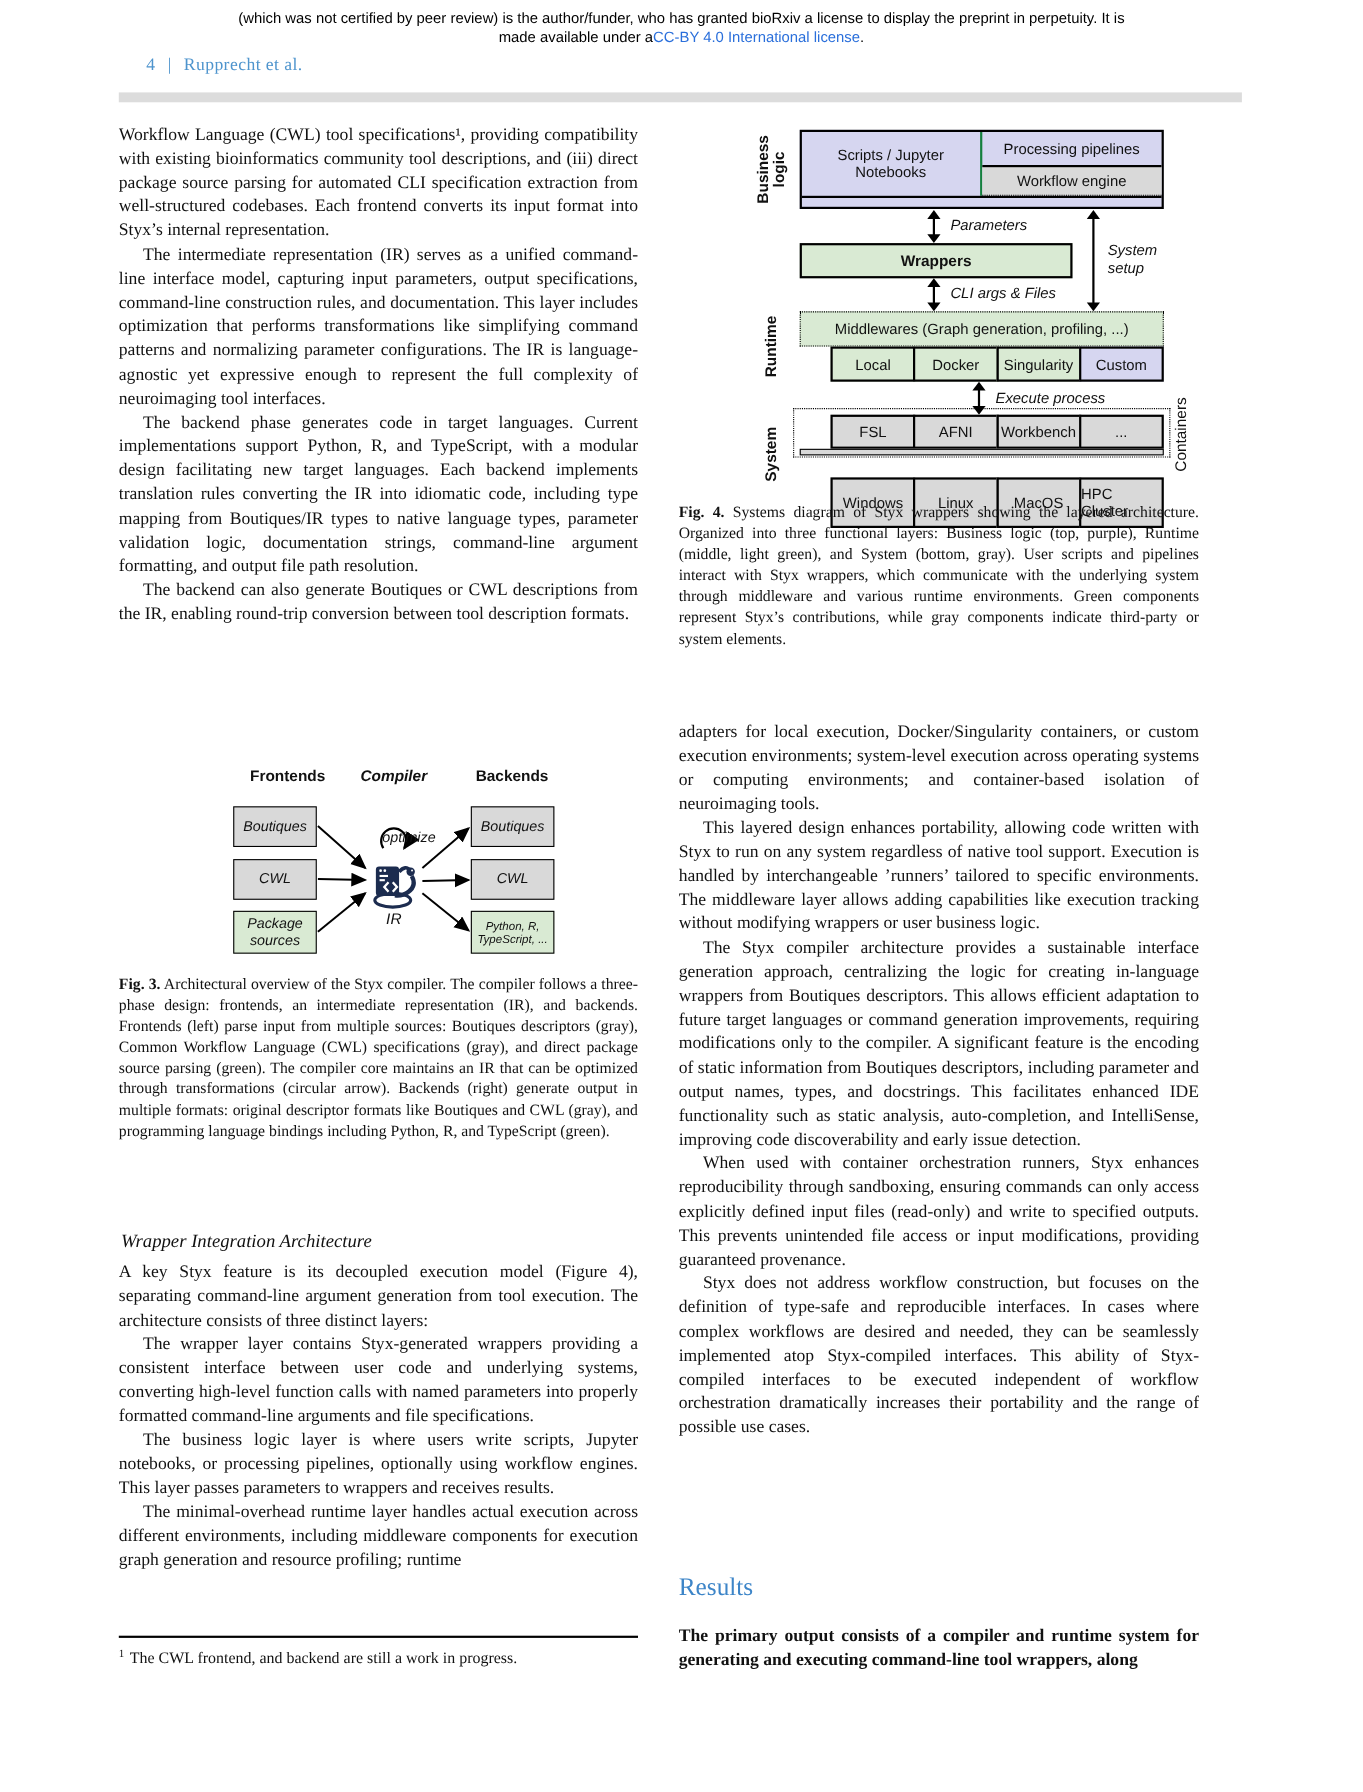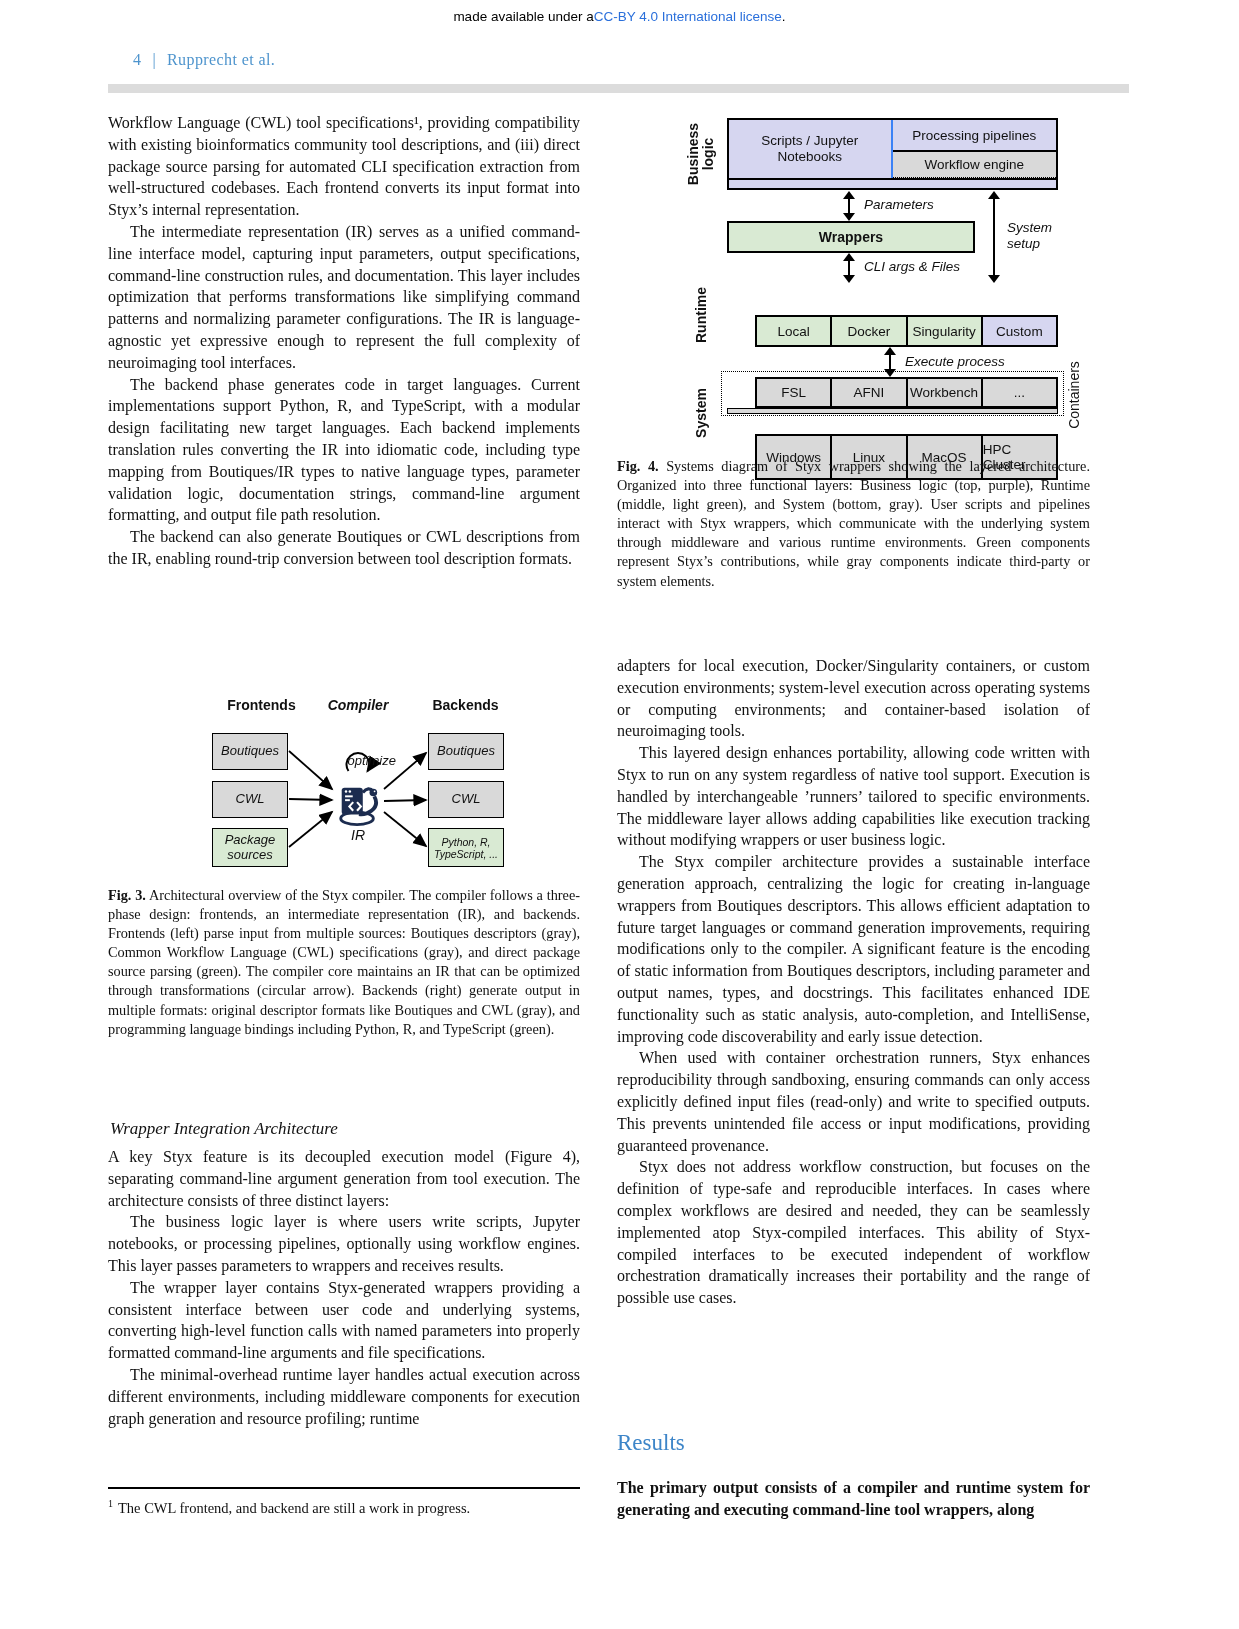--- a/index.html
+++ b/index.html
@@ -61,20 +61,21 @@
   .cellrow .cell{flex:1 1 0;border:2px solid #000;margin-left:-2px;display:flex;align-items:center;
                  justify-content:center;font-family:"Liberation Sans","DejaVu Sans",sans-serif;font-size:13.5px;}
   .cellrow .cell:first-child{margin-left:0;}
 </style>
 </head>
 <body>
 
 <div id="page">
 
   <div class="hdr">
+    <div>(which was not certified by peer review) is the author/funder, who has granted bioRxiv a license to display the preprint in perpetuity. It is</div>
     <div><span>made available under a</span><a href="#">CC-BY 4.0 International license</a><span>.</span></div>
   </div>
   <div class="runhead">
     <span>4</span><span class="bar">|</span><span>Rupprecht et al.</span>
   </div>
   <div class="hdr-rule"></div>
 
   <div id="leftcol" class="col">
 
     <div class="body-text" style="top:112px;height:582px;">
@@ -137,42 +138,42 @@
 
     <div class="caption" style="top:886px;">
       <b>Fig. 3.</b>
       <span>Architectural overview of the Styx compiler. The compiler follows a three-phase design: frontends, an intermediate representation (IR), and backends. Frontends (left) parse input from multiple sources: Boutiques descriptors (gray), Common Workflow Language (CWL) specifications (gray), and direct package source parsing (green). The compiler core maintains an IR that can be optimized through transformations (circular arrow). Backends (right) generate output in multiple formats: original descriptor formats like Boutiques and CWL (gray), and programming language bindings including Python, R, and TypeScript (green).</span>
     </div>
 
     <div class="subhead" style="top:1119px;">Wrapper Integration Architecture</div>
 
     <div class="body-text" style="top:1146px;height:333px;">
       <p>A key Styx feature is its decoupled execution model (Figure 4), separating command-line argument generation from tool execution. The architecture consists of three distinct layers:</p>
+      <p class="ind">The wrapper layer contains Styx-generated wrappers providing a consistent interface between user code and underlying systems, converting high-level function calls with named parameters into properly formatted command-line arguments and file specifications.</p>
       <p class="ind">The business logic layer is where users write scripts, Jupyter notebooks, or processing pipelines, optionally using workflow engines. This layer passes parameters to wrappers and receives results.</p>
-      <p class="ind">The wrapper layer contains Styx-generated wrappers providing a consistent interface between user code and underlying systems, converting high-level function calls with named parameters into properly formatted command-line arguments and file specifications.</p>
       <p class="ind">The minimal-overhead runtime layer handles actual execution across different environments, including middleware components for execution graph generation and resource profiling; runtime</p>
     </div>
 
     <div class="fnrule" style="top:1487px;"></div>
     <div class="footnote" style="top:1495px;">
       <sup>1</sup><span>The CWL frontend, and backend are still a work in progress.</span>
     </div>
   </div>
 
   <div id="rightcol" class="col">
 
     <div class="figwrap" style="left:0;top:100px;width:473px;height:352px;">
 
       <div class="rotlab bold pre" style="left:84px;top:54px;">Business
 logic</div>
       <div class="rotlab bold" style="left:84px;top:215px;">Runtime</div>
       <div class="rotlab bold" style="left:84px;top:313px;">System</div>
 
       <div style="position:absolute;left:110px;top:18px;width:331px;height:72px;background:var(--purple);border:2px solid #000;">
-        <div class="pre" style="position:absolute;left:0;top:0;width:50%;height:58px;border-right:2px solid #3b82f6;display:flex;align-items:center;justify-content:center;text-align:center;font-family:'Liberation Sans',sans-serif;font-size:13.5px;line-height:16px;">Scripts / Jupyter
+        <div class="pre" style="position:absolute;left:0;top:0;width:50%;height:58px;border-right:2px solid #15803d;display:flex;align-items:center;justify-content:center;text-align:center;font-family:'Liberation Sans',sans-serif;font-size:13.5px;line-height:16px;">Scripts / Jupyter
 Notebooks</div>
         <div style="position:absolute;left:50%;top:0;width:50%;height:30px;display:flex;align-items:center;justify-content:center;font-family:'Liberation Sans',sans-serif;font-size:13.5px;">Processing pipelines</div>
         <div style="position:absolute;left:50%;top:30px;width:50%;height:28px;background:var(--gray);border-top:2px solid #000;border-bottom:1.5px dotted #000;display:flex;align-items:center;justify-content:center;font-family:'Liberation Sans',sans-serif;font-size:13.5px;">Workflow engine</div>
         <div style="position:absolute;left:0;bottom:0;width:100%;height:10px;border-top:2px solid #000;"></div>
       </div>
 
       <div class="varrow" style="left:226px;top:91px;height:30px;">
           <div class="shaft"></div>
         </div>
       <div class="alabel" style="left:247px;top:97px;">Parameters</div>
@@ -183,20 +184,21 @@
           <div class="shaft"></div>
         </div>
       <div class="alabel pre" style="left:390px;top:120px;">System
 setup</div>
 
       <div class="varrow" style="left:226px;top:153px;height:30px;">
           <div class="shaft"></div>
         </div>
       <div class="alabel" style="left:247px;top:159px;">CLI args &amp; Files</div>
 
+      <div class="fbox" style="left:110px;top:183px;width:331px;height:32px;background:var(--green);border:1.8px dotted #000;font-size:13.5px;">Middlewares (Graph generation, profiling, ...)</div>
 
       <div class="cellrow" style="left:110px;top:215px;width:331px;height:32px;">
         <div class="cell" style="background:var(--green);">Local</div>
         <div class="cell" style="background:var(--green);">Docker</div>
         <div class="cell" style="background:var(--green);">Singularity</div>
         <div class="cell" style="background:var(--purple);">Custom</div>
       </div>
 
       <div class="varrow" style="left:267px;top:247px;height:30px;">
           <div class="shaft"></div>

